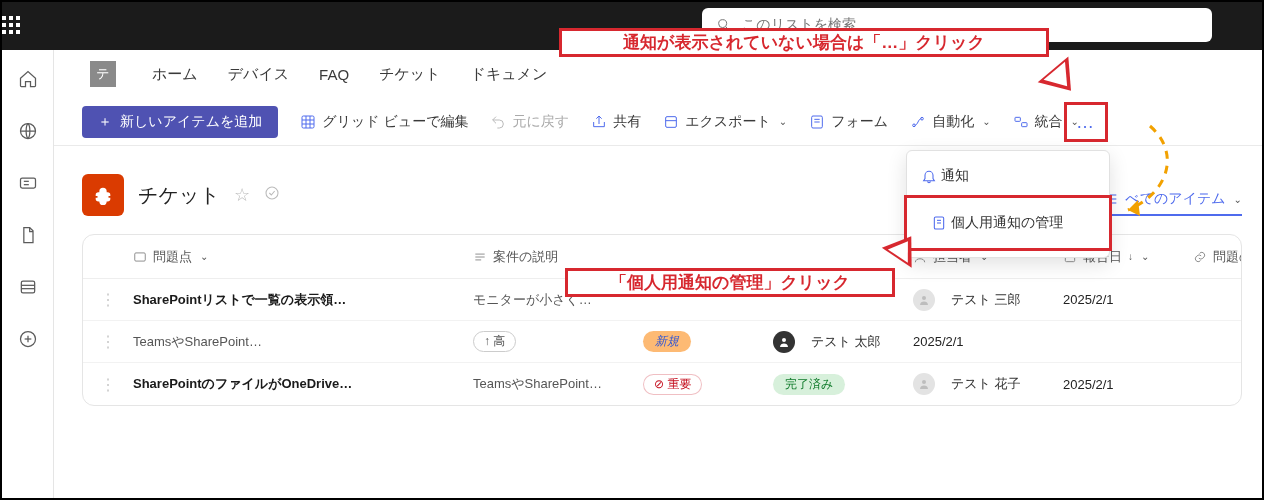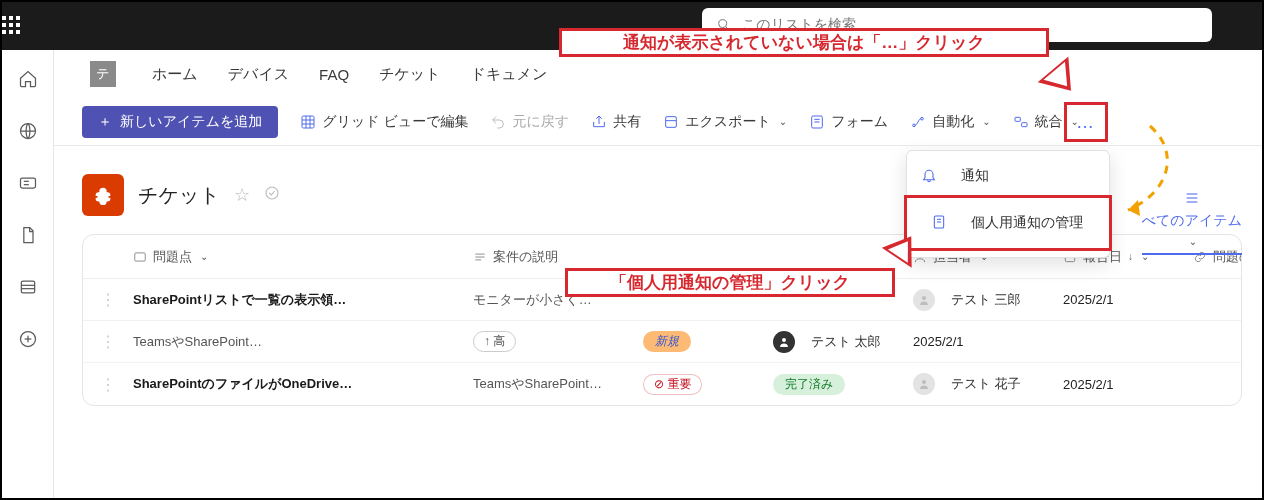--- a/index.html
+++ b/index.html
@@ -49,32 +49,32 @@
   .newitem { background:#5b5fc7; }
   .newitem.real { background:#4f52b2; }
   .cmd { display:flex; align-items:center; gap:6px; white-space:nowrap; }
   .cmd svg { width:16px; height:16px; stroke:#4f6bed; fill:none; stroke-width:1.5; }
   .cmd.gray svg { stroke:#888; }
   .chev { font-size:10px; color:#555; margin-left:2px; }
 
   
   .overflow-btn-box { border:3px solid #d7282f; padding:2px 4px; position:absolute; left:1062px; top:100px; width:44px; height:40px; display:flex; align-items:center; justify-content:center;}
   .overflow-menu { position:absolute; left:904px; top:148px; width:204px; background:#fff; border:1px solid #e1e1e1; border-radius:6px; box-shadow:0 6px 20px rgba(0,0,0,.12); padding:6px 0; font-size:14px; }
-  .overflow-menu .mi { display:flex; gap:24px; padding:10px 14px; color:#333; }
+  .overflow-menu .mi { display:flex; align-items:center; gap:4px; padding:10px 14px; color:#333; }
   .overflow-menu .mi svg { width:16px; height:16px; stroke:#4f6bed; fill:none; stroke-width:1.6;}
   .mi-box { border:3px solid #d7282f; margin:0 -3px; }
 
   
   .listhead { display:flex; align-items:center; padding: 28px 0 18px 28px; gap:14px; position: relative;}
   .bugtile { width:42px; height:42px; background:#da3b01; border-radius:6px; display:flex; align-items:center; justify-content:center; }
   .bugtile svg { width:22px; height:22px; fill:#fff; }
   .listtitle { font-size:20px; font-weight:400; color:#222; }
   .star { color:#bbb; font-size:18px; }
   .priv { color:#bbb; }
-  .view-switch { position:absolute; right:20px; top:44px; font-size:14px; color:#4f6bed; display:flex; align-items:center; gap:6px; border-bottom:2px solid #4f6bed; padding-bottom:6px;flex-direction:column;}
+  .view-switch { position:absolute; right:20px; top:44px; font-size:14px; color:#4f6bed; display:flex; align-items:center; gap:6px; border-bottom:2px solid #4f6bed; padding-bottom:6px;}
   .view-switch svg { width:16px; height:16px; stroke:#4f6bed; fill:none; stroke-width:1.6; }
 
   
   .tbl { margin: 0 20px 0 28px; border:1px solid #e5e5e5; border-radius:12px; overflow:hidden; }
   .thead, .trow { display:grid; grid-template-columns: 50px 340px 170px 130px 140px 150px 130px 120px; align-items:center; font-size:13px; }
   .thead { height:44px; color:#555; border-bottom:1px solid #eee; }
   .thead .th { display:flex; align-items:center; gap:6px; white-space:nowrap;}
   .thead svg { width:14px; height:14px; stroke:#888; fill:none; stroke-width:1.6;}
   .trow { height:42px; border-bottom:1px solid #f2f2f2; color:#222;}
   .trow:last-child { border-bottom:none;}

